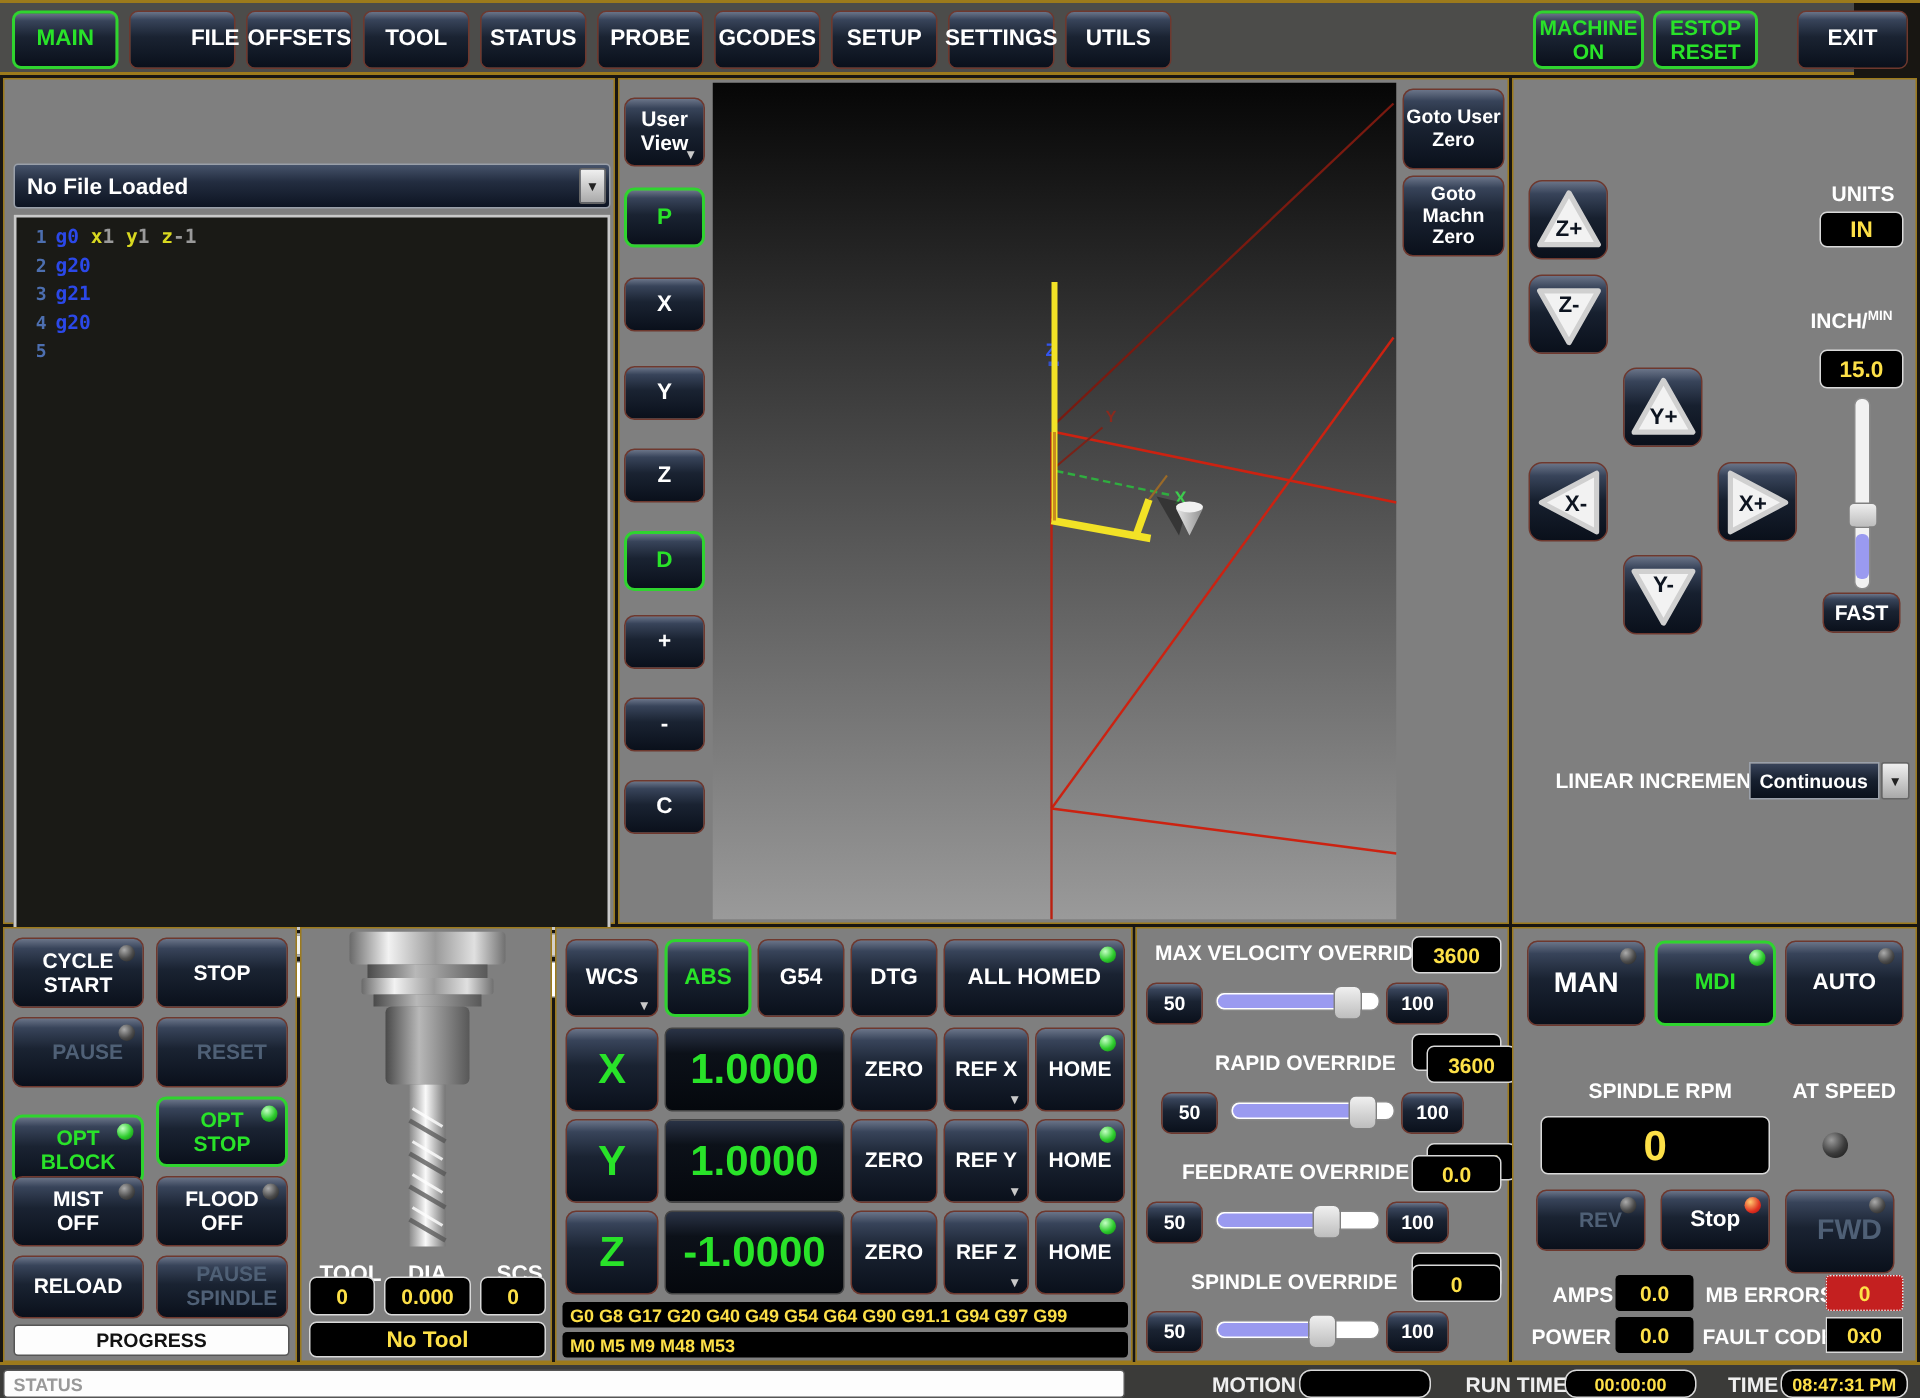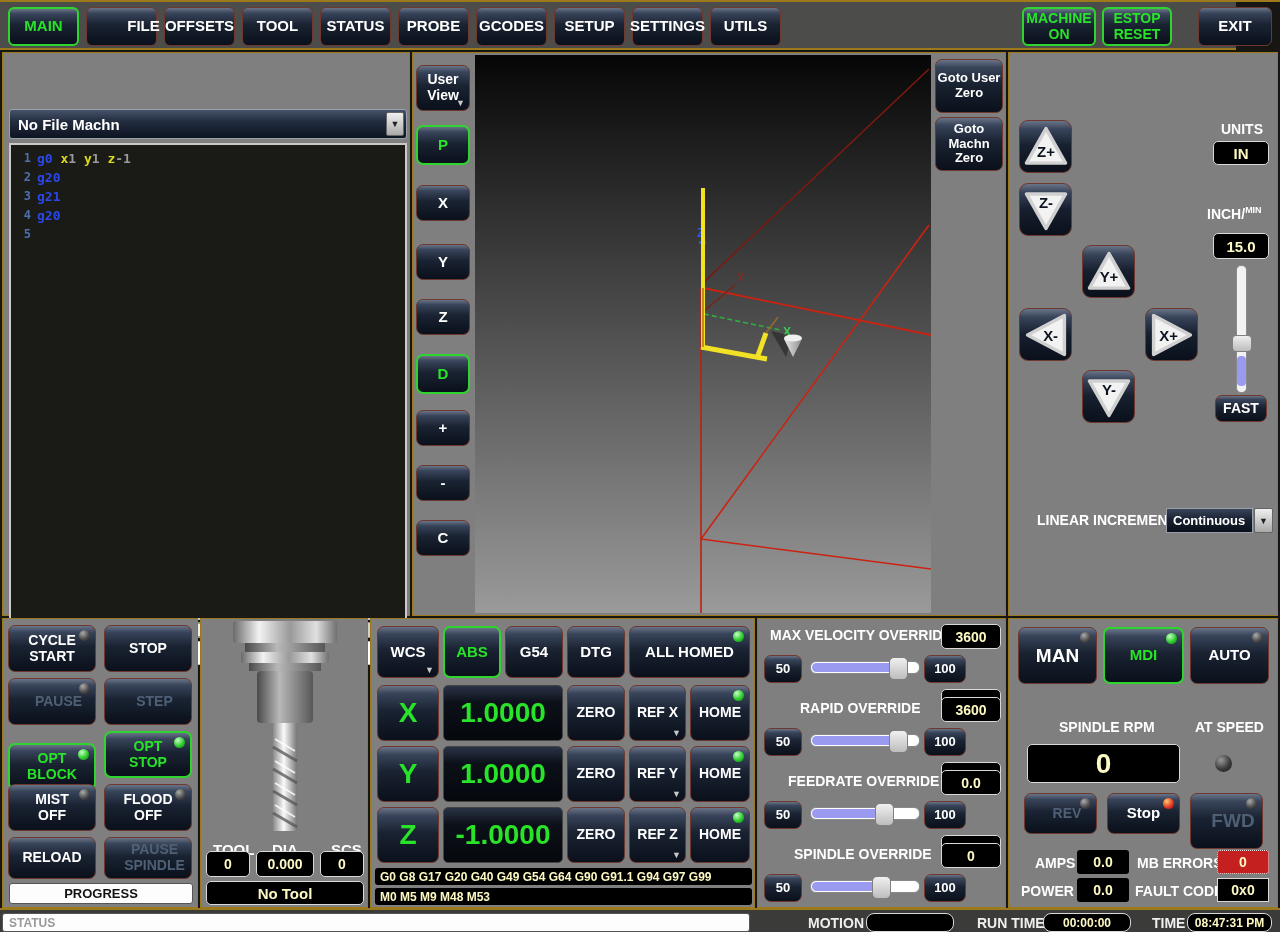--- a/index.html
+++ b/index.html
@@ -15,21 +15,21 @@
     border:1px solid #6e382e; border-radius:7px; color:#fff; font-weight:700;
     display:flex; align-items:center; justify-content:center; text-align:center;
     font-size:14px; line-height:1.12; cursor:pointer; }
   .btn.sel { border:2px solid #2fd42f; color:#29e329; }
   .btn.dis { color:#4f6076;padding-left:13px; }
   .led { position:absolute; top:4px; right:5px; width:11px; height:11px; border-radius:50%; }
   .led.gray  { background:radial-gradient(circle at 35% 30%, #ababab, #4c4c4c 55%, #1c1c1c); }
   .led.green { background:radial-gradient(circle at 35% 30%, #c4ffc4, #2ecc2e 55%, #0e7a0e); }
   .led.red   { background:radial-gradient(circle at 35% 30%, #ffc96e, #e03020 60%, #9c0f0f); }
 
-  .blackbox { position:absolute; background:#000; color:#fef9c3; border:1px solid #d9d9d9;
+  .blackbox { position:absolute; background:#000; color:#fde047; border:1px solid #d9d9d9;
     border-radius:5px; font-weight:700; display:flex; align-items:center; justify-content:center; }
   .lbl { position:absolute; color:#fff; font-weight:700; white-space:nowrap; }
 
   .dd-arrow { position:absolute; right:4px; bottom:2px; font-size:9px; color:#c9c9c9; }
 
   
   #topbar { position:absolute; left:0; top:0; width:1236px; height:48px;
     background:#4c4c4a; border-bottom:2px solid #9c7a1c; }
   .tab { top:5px; height:39px; width:71px; border-radius:6px; font-size:15px; }
   .tab.sel { border:2px solid #2fd42f; color:#29e329; }
@@ -119,21 +119,21 @@
     <div class="btn tab" style="left:554px;">SETUP</div>
     <div class="btn tab" style="left:632px;">SETTINGS</div>
     <div class="btn tab" style="left:710px;">UTILS</div>
     <div class="btn tab sel" style="left:1022px; width:74px; font-size:14px;">MACHINE ON</div>
     <div class="btn tab sel" style="left:1102px; width:70px; font-size:14px;">ESTOP RESET</div>
     <div class="btn tab" style="left:1198px; width:74px;">EXIT</div>
   </div>
 
   <div class="panel" style="left:2px; top:50px; width:408px; height:564px;">
     <div id="file-combo">
-      <span>No File Machn</span>
+      <span>No File Loaded</span>
       <span id="file-combo-btn">▼</span>
     </div>
     <div id="editor">
       <div>
           <div class="code-line">
             <span class="lnum">1</span>
             <span class="code"><span class="tok-g">g0</span> <span class="tok-axis">x</span><span class="tok-num">1</span> <span class="tok-axis">y</span><span class="tok-num">1</span> <span class="tok-axis">z</span><span class="tok-num">-1</span></span>
           </div>
           <div class="code-line">
             <span class="lnum">2</span>
@@ -280,21 +280,21 @@
   <div class="panel" style="left:2px; top:616px; width:196px; height:290px;">
     <div class="btn" style="left:5px; top:6px; width:88px; height:47px;">
       <span style="width:60px;">CYCLE START</span>
         <span class="led gray"></span>
     </div>
     <div class="btn" style="left:101px; top:6px; width:88px; height:47px;">STOP</div>
     <div class="btn dis" style="left:5px; top:59px; width:88px; height:47px;">
       <span>PAUSE</span>
         <span class="led gray"></span>
     </div>
-    <div class="btn dis" style="left:101px; top:59px; width:88px; height:47px;">STEP</div>
+    <div class="btn dis" style="left:101px; top:59px; width:88px; height:47px;">RESET</div>
     <div class="btn sel" style="left:5px; top:112px; width:88px; height:47px;margin-top:12px;">
       <span style="width:56px;">OPT BLOCK</span>
         <span class="led green"></span>
     </div>
     <div class="btn sel" style="left:101px; top:112px; width:88px; height:47px;">
       <span style="width:50px;">OPT STOP</span>
         <span class="led green"></span>
     </div>
     <div class="btn" style="left:5px; top:165px; width:88px; height:47px;">
       <span style="width:46px;">MIST OFF</span>
@@ -423,21 +423,21 @@
         <div class="btn" style="left:6px; top:2px; width:38px; height:28px; font-size:13px;">50</div>
         <div class="ovr-slider">
           <div class="ovr-fill" style="width: 86px;"></div>
           <div class="ovr-handle" style="left: 78px;"></div>
         </div>
         <div class="btn" style="left:166px; top:2px; width:42px; height:28px; font-size:13px;">100</div>
         <div class="blackbox" style="left:183px; top:36px; width:60px; height:25px; font-size:14px;">100 %</div>
       </div>
     </div>
 
-    <div style="position:absolute; left:0; top:77px; width:283px; height:68px;padding-left:20px;">
+    <div style="position:absolute; left:10px; top:77px; width:283px; height:68px;padding-left:20px;">
       <div class="lbl" style="left:42px; top:4px; font-size:14px;">RAPID OVERRIDE</div>
       <div class="blackbox" style="left:183px; top:1px; width:60px; height:25px; font-size:14px;">3600</div>
       <div style="position:absolute; left:0; top:30px; width:249px; height:34px;">
         <div class="btn" style="left:6px; top:2px; width:38px; height:28px; font-size:13px;">50</div>
         <div class="ovr-slider">
           <div class="ovr-fill" style="width: 86px;"></div>
           <div class="ovr-handle" style="left: 78px;"></div>
         </div>
         <div class="btn" style="left:166px; top:2px; width:42px; height:28px; font-size:13px;">100</div>
         <div class="blackbox" style="left:183px; top:36px; width:60px; height:25px; font-size:14px;">100 %</div>

